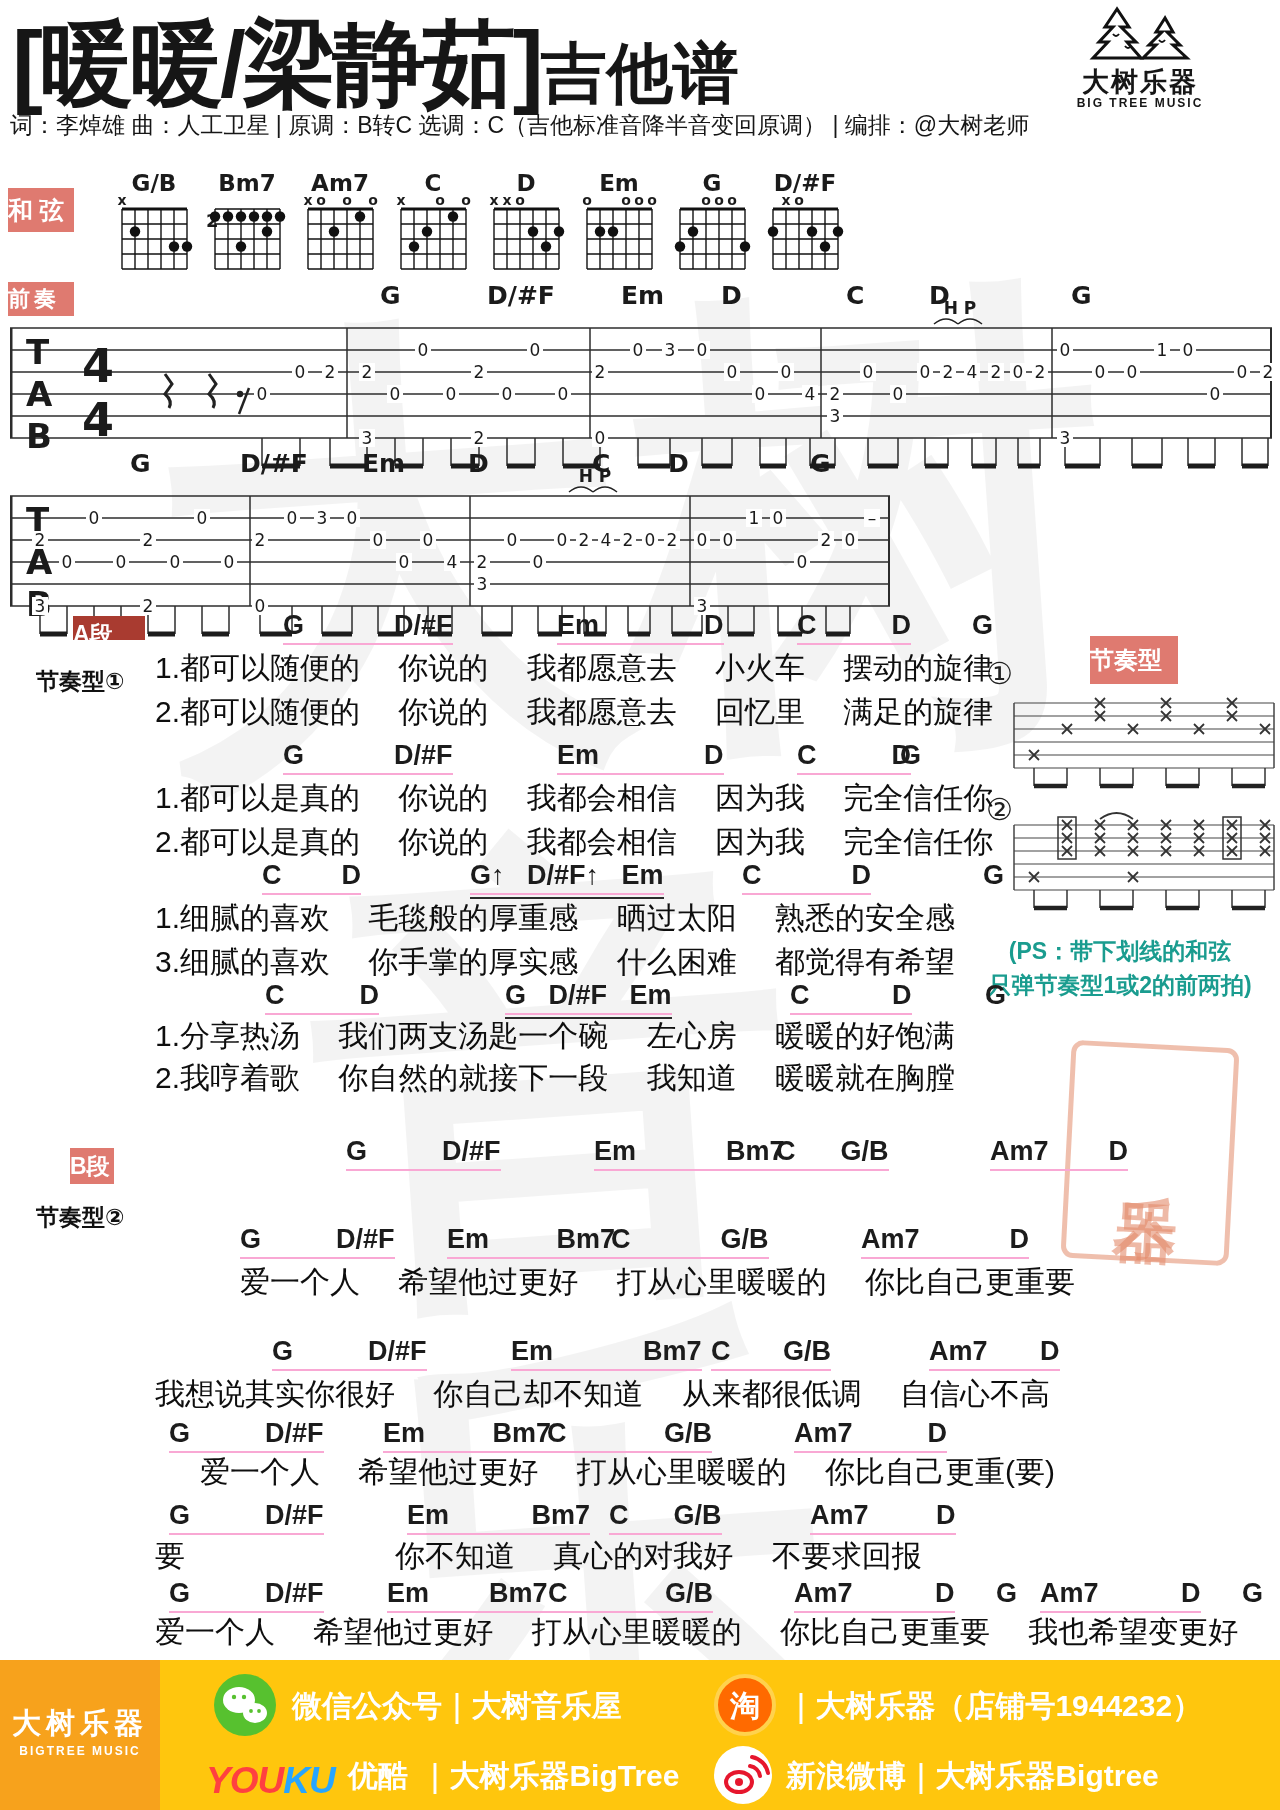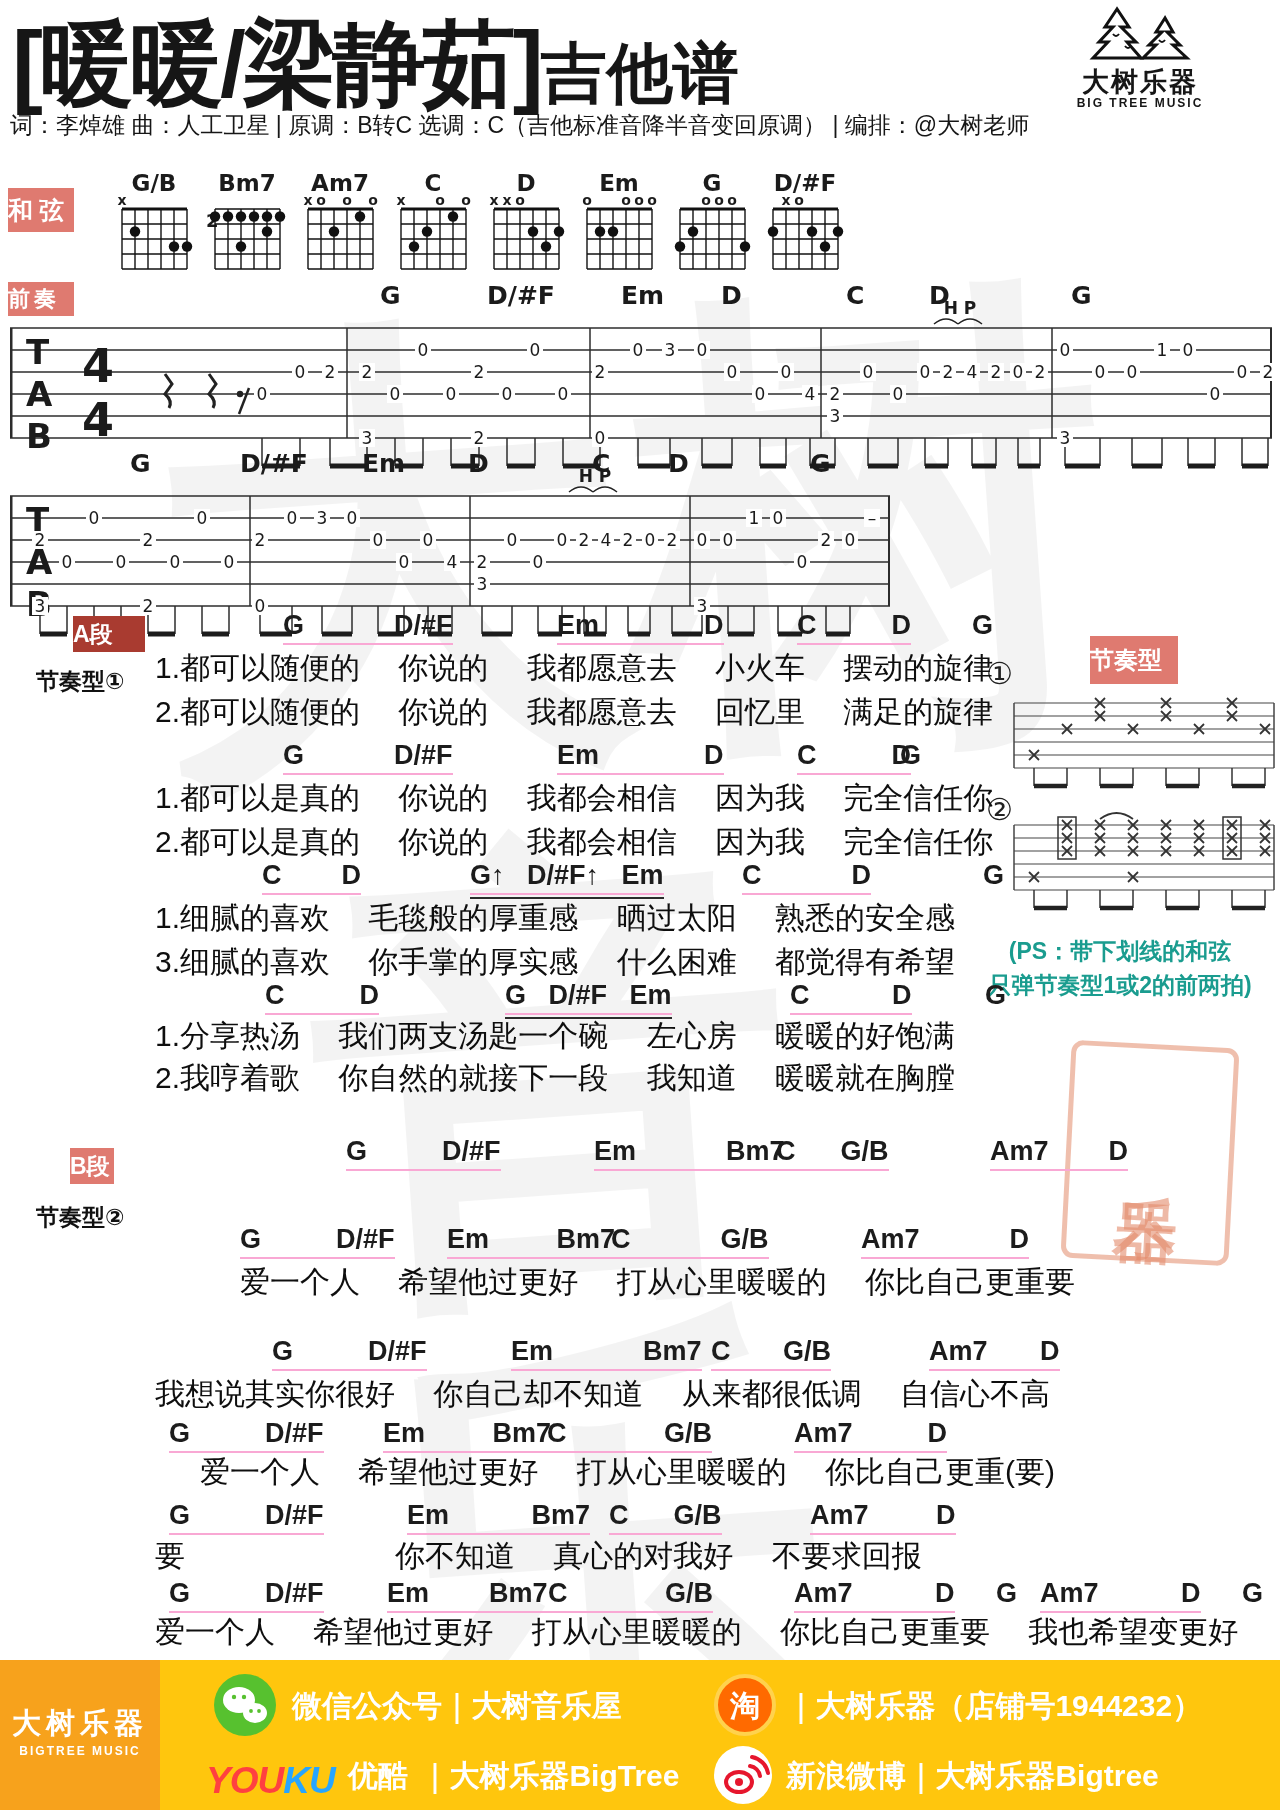--- a/index.html
+++ b/index.html
@@ -11,21 +11,21 @@
   #title .suffix{font-size:66px;letter-spacing:0;}
   #credits{left:10px;top:110px;font-size:23px;font-weight:500;white-space:nowrap;}
   #logo{left:1012px;top:6px;width:256px;text-align:center;}
   #logo .lname{font-size:27px;font-weight:900;letter-spacing:2px;line-height:1.05;}
   #logo .lsub{font-size:12px;font-weight:700;letter-spacing:2px;}
   
   .tag{background:#df7a70;color:#fff;text-align:left;font-weight:700;}
   #tag-hexian{left:8px;top:188px;width:66px;height:44px;font-size:25px;line-height:44px;letter-spacing:6px;}
   #tag-qianzou{left:8px;top:282px;width:66px;height:34px;font-size:22px;line-height:34px;letter-spacing:4px;}
   #tag-jiezou{left:1090px;top:636px;width:88px;height:48px;font-size:24px;line-height:48px;}
-  #tag-a{left:73px;top:616px;width:72px;height:36px;background:#a93b30;font-size:23px;line-height:36px;}
+  #tag-a{left:73px;top:616px;width:72px;height:24px;background:#a93b30;font-size:23px;line-height:36px;}
   #tag-b{left:70px;top:1148px;width:44px;height:36px;font-size:23px;line-height:36px;}
   .rnote{font-size:23px;color:#111;font-weight:600;margin-top:8px;}
   #rhythm1{left:36px;top:658px;} #rhythm2{left:36px;top:1194px;}
   .circ{font-size:30px;color:#222;}
   #circ1{left:986px;top:656px;} #circ2{left:986px;top:792px;}
   #ps{left:960px;top:934px;width:320px;text-align:center;color:#1a9c8f;font-weight:800;font-size:23px;line-height:34px;}
   
   .cg{position:absolute;font-size:27px;font-weight:600;color:#1c1c1c;white-space:pre;line-height:1;
       padding-bottom:4px;border-bottom:2px solid #f9a8d4;}
   .cg.nu{border-bottom:none;}

